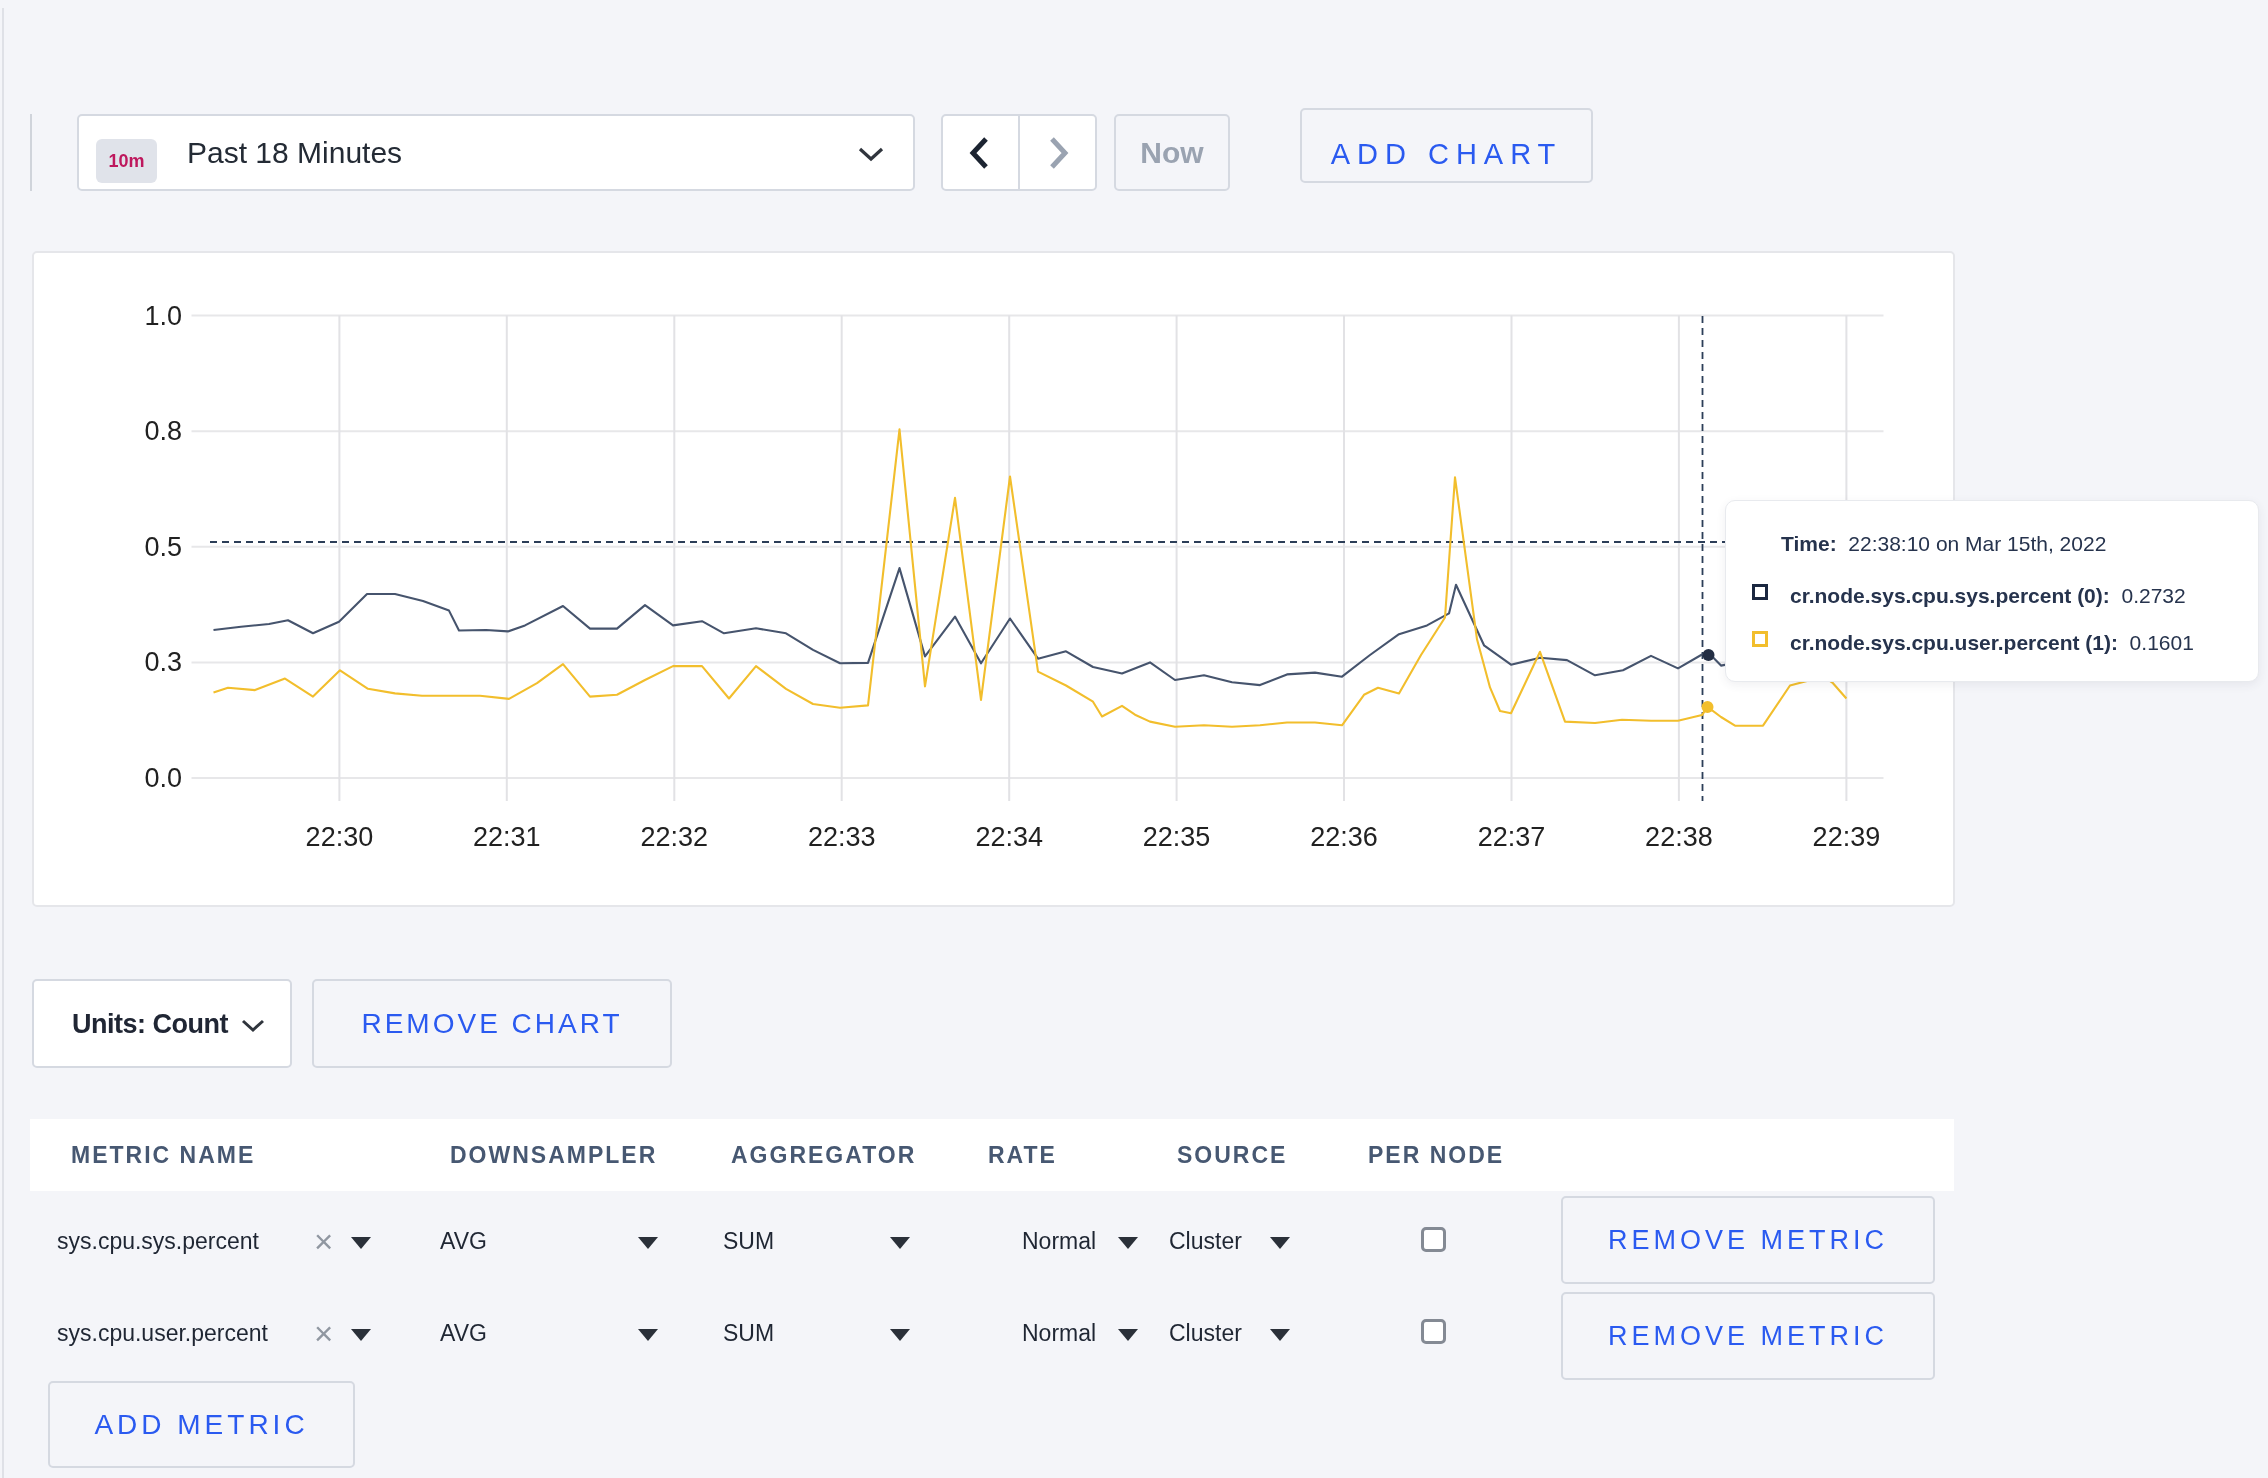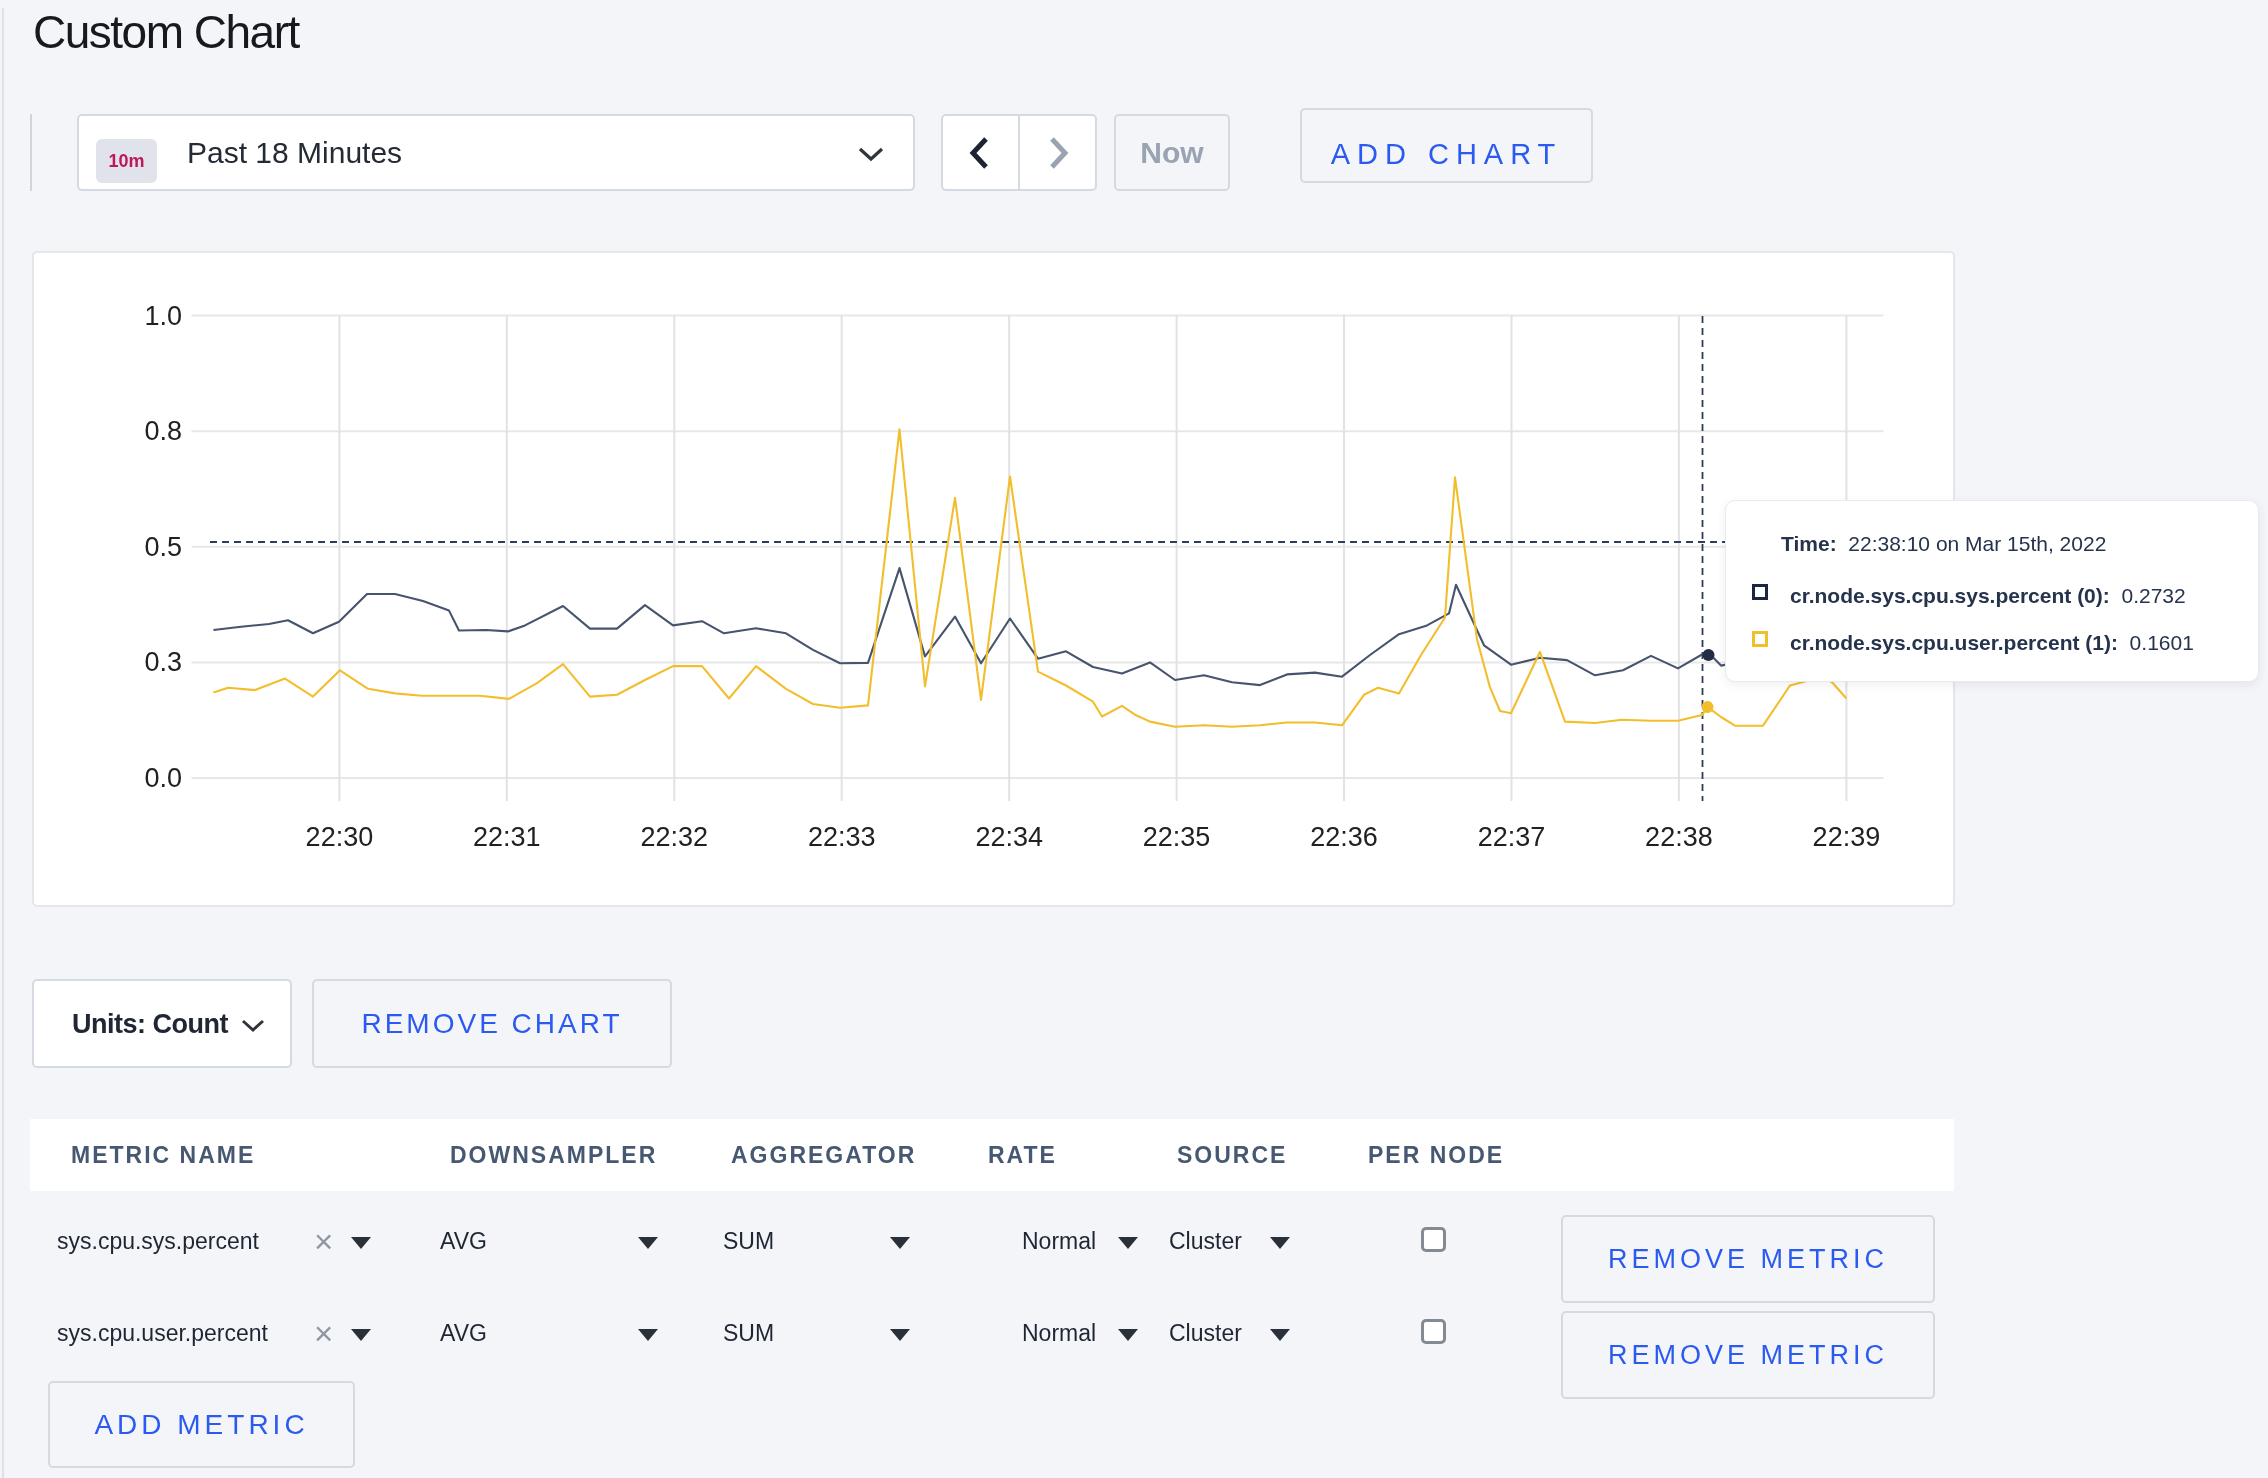--- a/index.html
+++ b/index.html
@@ -42,29 +42,28 @@
 #thead { left:30px; top:1119px; width:1924px; height:72px; background:#fff; }
 .th { position:absolute; top:1119px; height:72px; line-height:72px; font-size:23px;
   letter-spacing:2px; color:#475872; font-weight:700; }
 .td { position:absolute; font-size:23px; color:#1f2633; }
 .tri { position:absolute; width:0; height:0; border-left:10px solid transparent;
   border-right:10px solid transparent; border-top:12px solid #2a3039; }
 .xmark { position:absolute; font-size:33px; color:#9097a1; }
 .cb { position:absolute; width:25px; height:25px; background:#fff;
   border:3px solid #848a94; border-radius:5px; }
 .rmbtn { left:1561px; width:374px; height:88px; font-size:27px; letter-spacing:4px;
-  text-align:center; line-height:85px;margin-top:19px; }
+  text-align:center; line-height:85px; }
 #addmetric { left:48px; top:1381px; width:307px; height:87px; font-size:28px;
   letter-spacing:4px; text-align:center; line-height:84px; }
 </style>
 </head>
 <body>
 <div id="page">
   <div id="edge" class="abs"></div>
-  <h1>Custom Chart</h1>
   <div id="vrule" class="abs"></div>
   <div id="timesel" class="box"></div>
   <div id="badge" class="abs">10m</div>
   <div id="tstext" class="abs">Past 18 Minutes</div>
   <svg id="tschev" class="abs" width="30" height="18" viewBox="0 0 30 18">
     <polyline points="4,4 15,14 26,4" fill="none" stroke="#30353d" stroke-width="3.2"></polyline>
   </svg>
   <div id="arrows" class="box"></div>
   <div id="arrdiv" class="abs"></div>
   <svg class="abs" style="left:966px;top:136px" width="28" height="34" viewBox="0 0 28 34">

